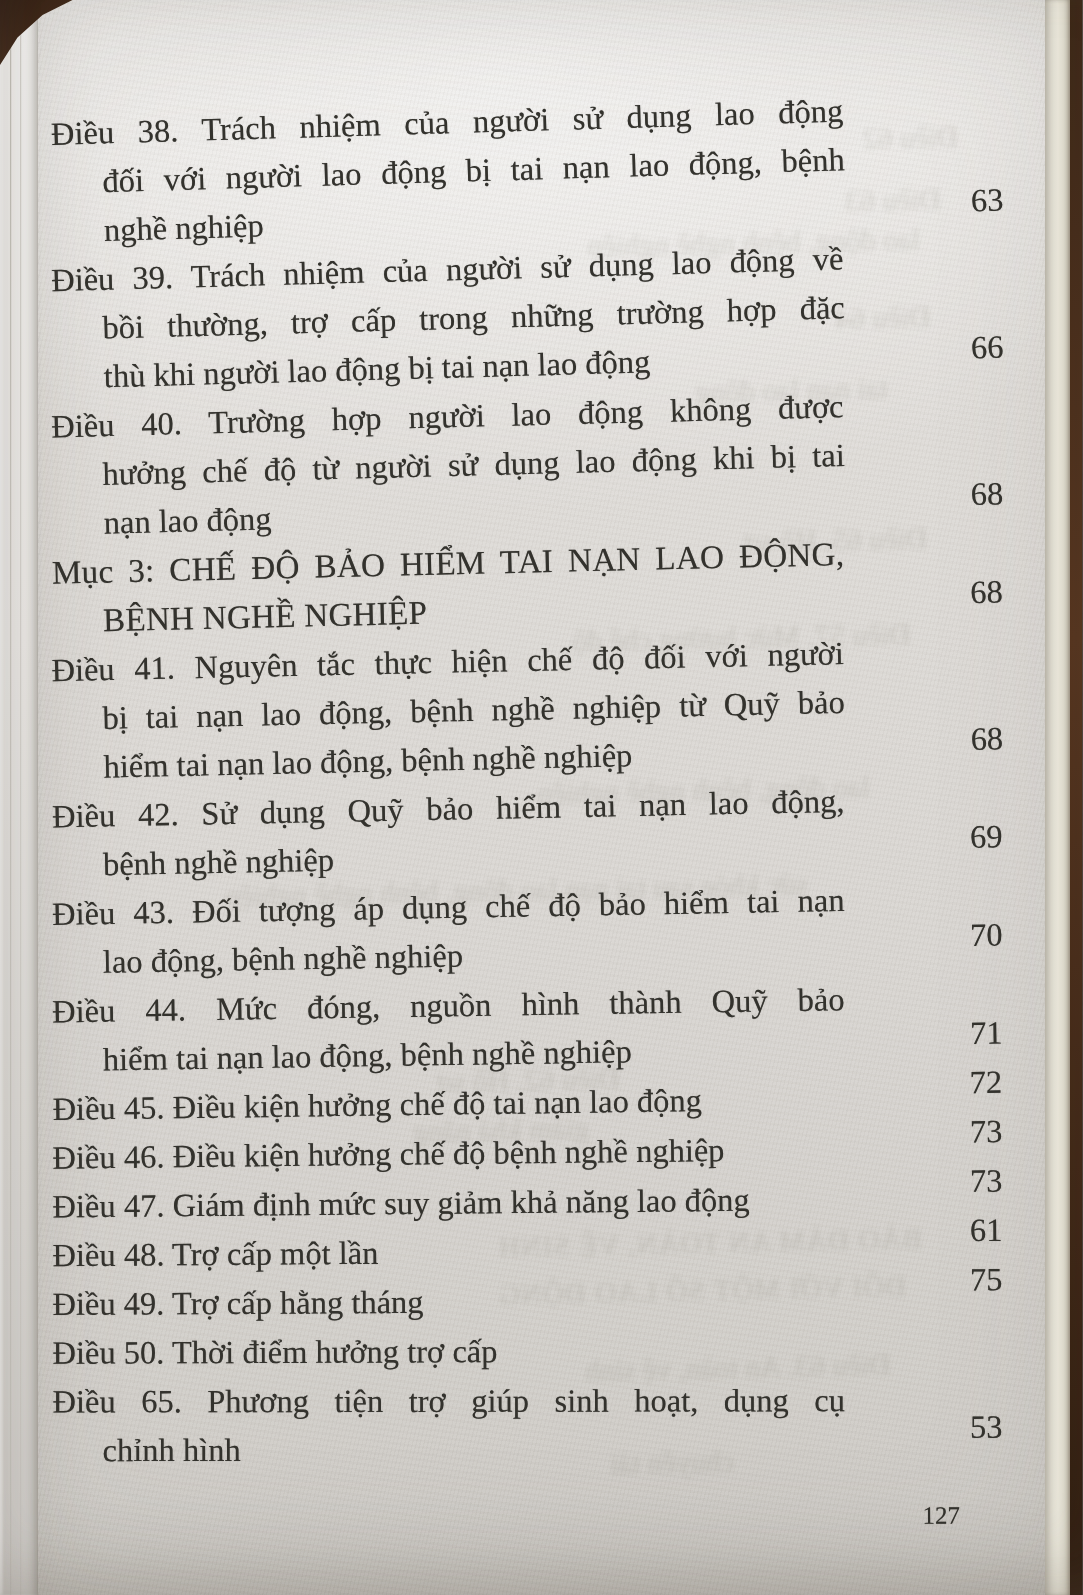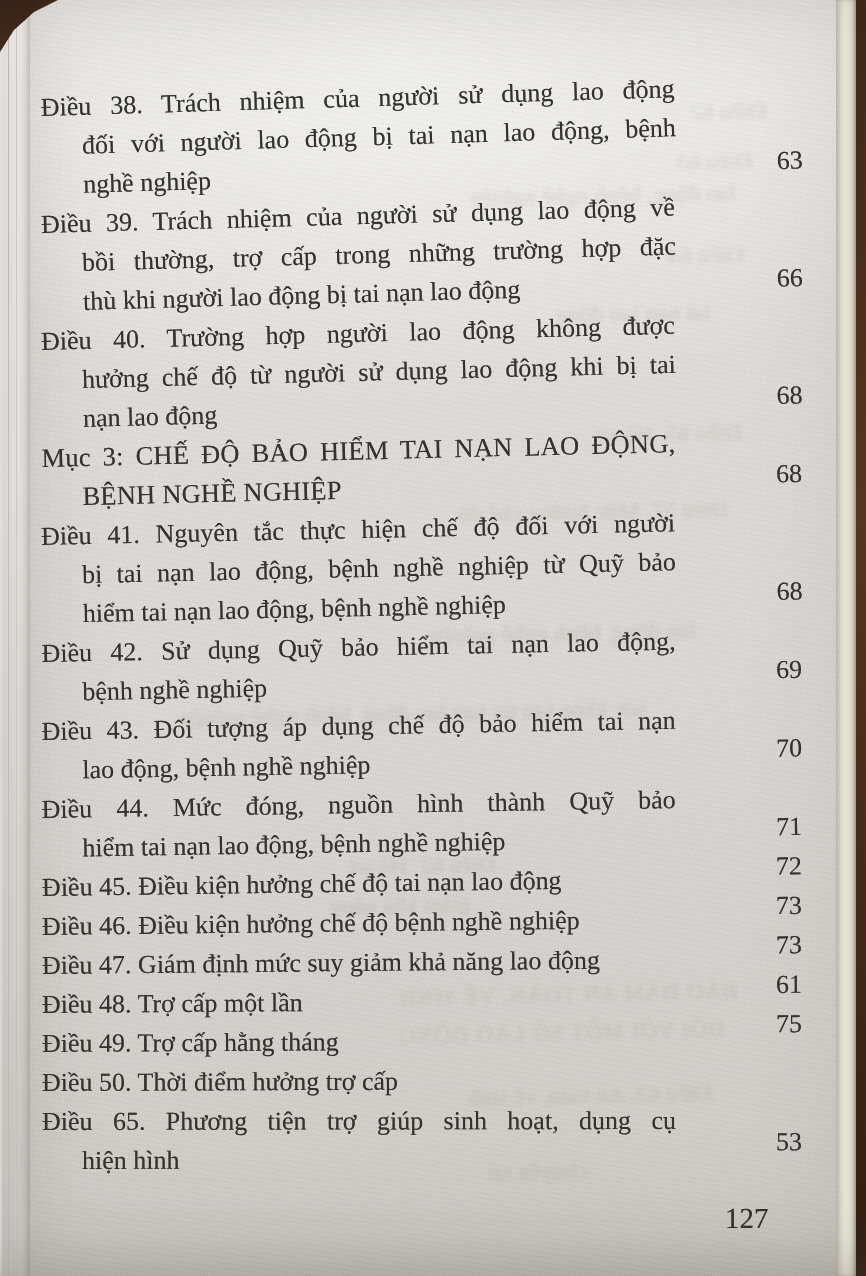--- a/index.html
+++ b/index.html
@@ -59,21 +59,21 @@
     text-shadow:0 0 .6px rgba(45,44,40,.55);
   }
   .entry-row{display:flex;align-items:stretch;}
   .entry-text{width:634px;}
   .entry-text .line{text-align:justify;text-align-last:justify;}
   .entry-text .line:last-child{text-align-last:left;}
   .entry-text .line.cont{padding-left:40px;}
   .entry-row.section .entry-text{font-size:26.5px;letter-spacing:.2px;}
   .page-num{flex:1;text-align:right;align-self:flex-end;padding-right:2px;}
   .footer-num{
-    position:absolute;right:98px;top:1202px;font-size:29px;color:#33322d;
+    position:absolute;right:98px;top:1202px;font-size:20px;color:#33322d;
     text-shadow:0 0 .6px rgba(45,44,40,.55);transform:rotate(-.3deg);
   }
   .vignette{position:absolute;inset:0;pointer-events:none;
     box-shadow:inset 0 -40px 60px -30px rgba(100,92,80,.25), inset 40px 0 70px -40px rgba(100,92,80,.22);}
 </style>
 </head>
 <body>
 
 <div class="photo">
   <div class="texture"></div>
@@ -193,21 +193,21 @@
     <div class="page-num" style="transform: translateY(-15.6px);">75</div>
   </div>
       <div class="entry-row" style="transform: rotate(-0.2deg); transform-origin: left center;">
     <div class="entry-text">
           <div class="line">Điều 50. Thời điểm hưởng trợ cấp</div>
         </div>
   </div>
       <div class="entry-row" style="transform: rotate(-0.09deg); transform-origin: left center;">
     <div class="entry-text">
           <div class="line">Điều 65. Phương tiện trợ giúp sinh hoạt, dụng cụ</div>
-          <div class="line cont">hiện hình</div>
+          <div class="line cont">chỉnh hình</div>
         </div>
     <div class="page-num" style="transform: translateY(-17.7px);">53</div>
   </div>
     </div>
 
   <div class="footer-num">127</div>
 
   <div class="vignette"></div>
 </div>
 

